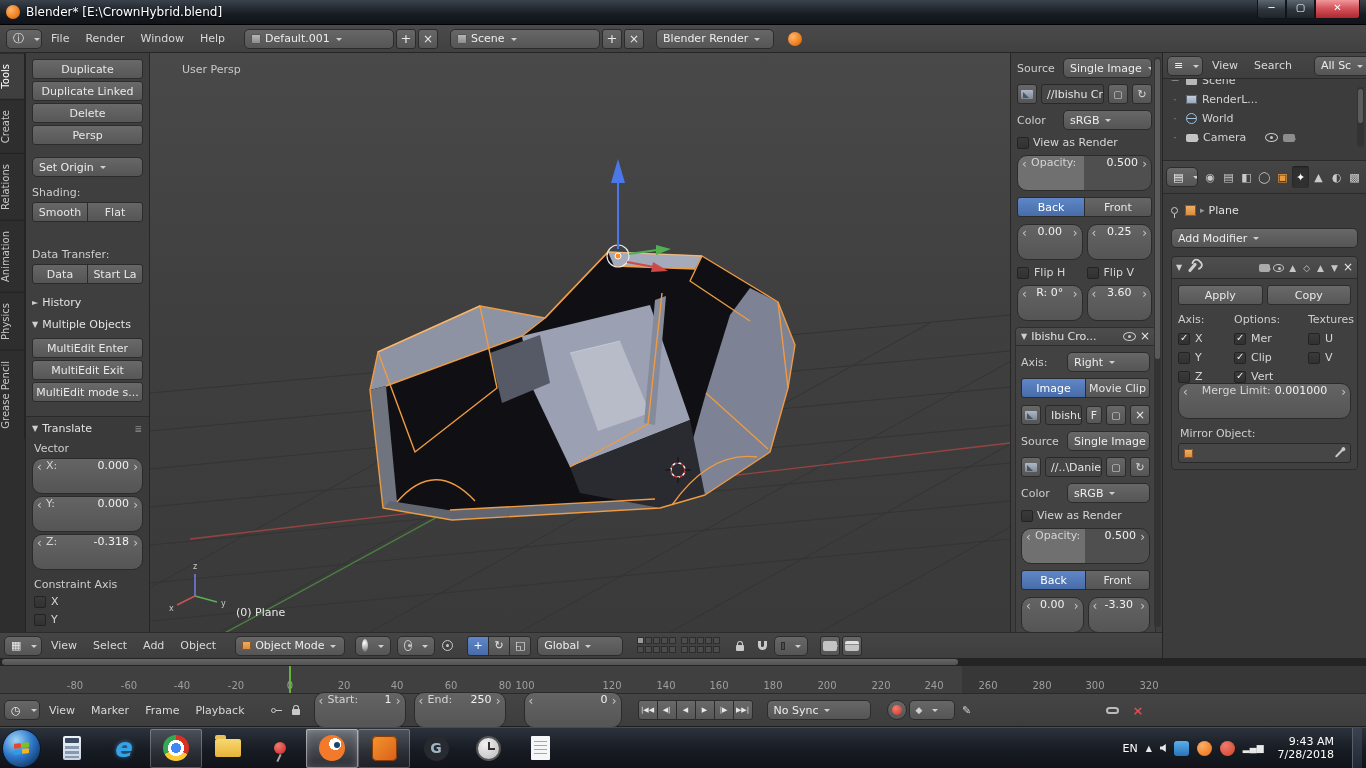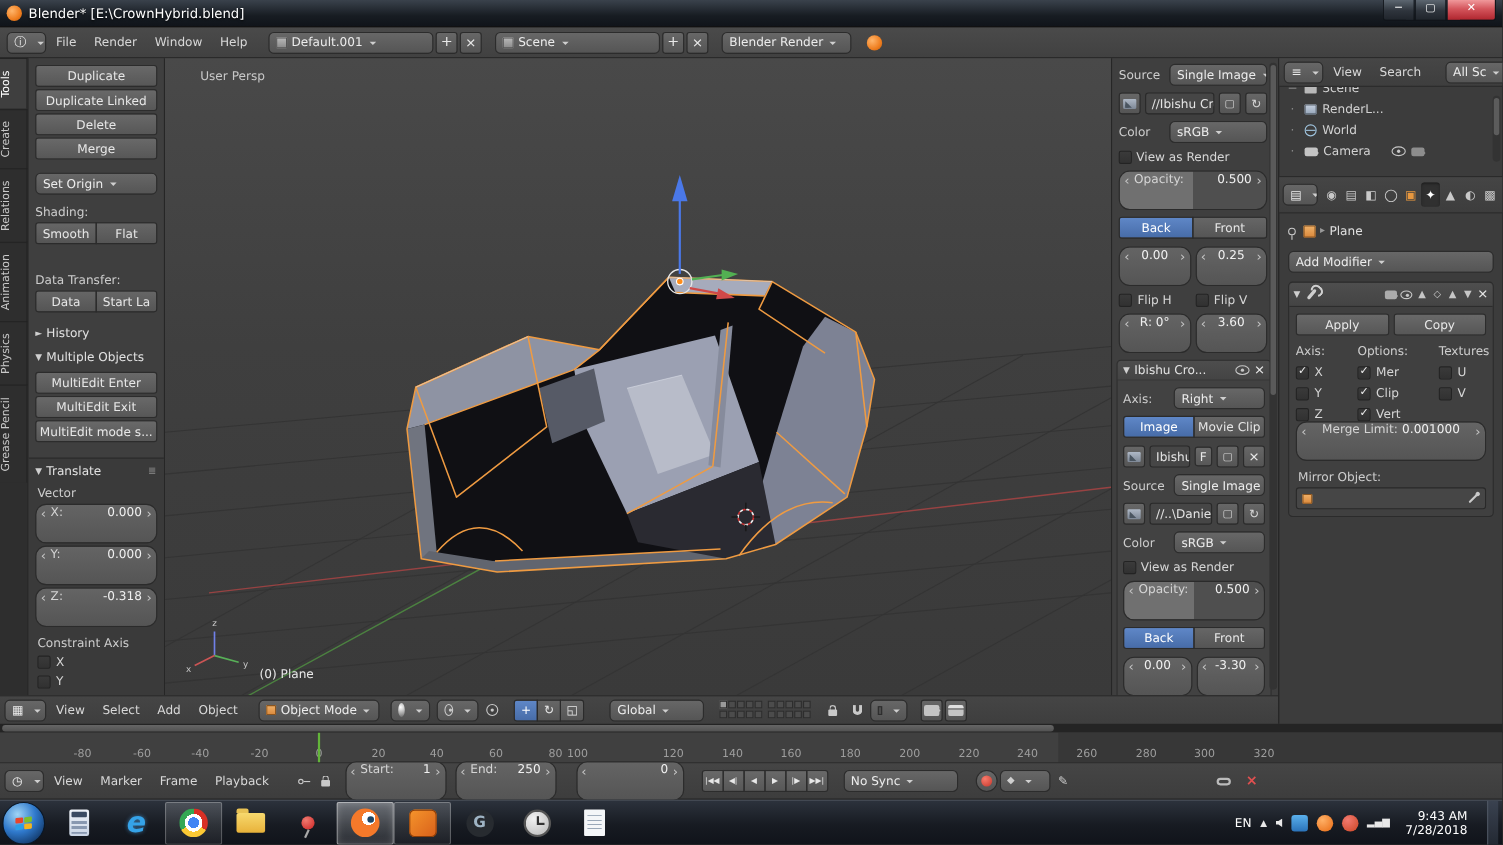--- a/index.html
+++ b/index.html
@@ -243,21 +243,21 @@
       <div class="vtab"><span>Relations</span></div>
       <div class="vtab"><span>Animation</span></div>
       <div class="vtab"><span>Physics</span></div>
       <div class="vtab"><span>Grease Pencil</span></div>
     </div>
 
     <div class="toolshelf">
       <div class="btn">Duplicate</div>
       <div class="btn">Duplicate Linked</div>
       <div class="btn">Delete</div>
-      <div class="btn">Merge</div>
+      <div class="btn">Persp</div>
       <div class="combo" style="margin-top:10px;width:100%">
           <span>Set Origin</span>
         </div>
       <div class="lbl" style="margin-top:9px">Shading:</div>
       <div class="pair" style="margin-top:3px">
         <div class="seg">
             <span>Smooth</span>
           </div>
         <div class="seg">
             <span>Flat</span>
@@ -604,21 +604,21 @@
         <div class="seg on" style="width:22px;border-radius:3px 0 0 3px">
             <span>+</span>
           </div>
         <div class="seg" style="width:22px;margin-left:-1px">
             <span>↻</span>
           </div>
         <div class="seg" style="width:22px;margin-left:-1px;border-radius:0 3px 3px 0">
             <span>◱</span>
           </div>
       </div>
-      <div class="combo" style="width:86px;margin-left:21px">
+      <div class="combo" style="width:86px;margin-left:4px">
           <span>Global</span>
         </div>
       <div class="lgrid" style="margin-left:12px">
         <i class="lc on"></i>
           <i class="lc"></i>
         <i class="lc"></i>
           <i class="lc"></i>
         <i class="lc"></i>
           <i class="lc"></i>
         <i class="lc"></i>

